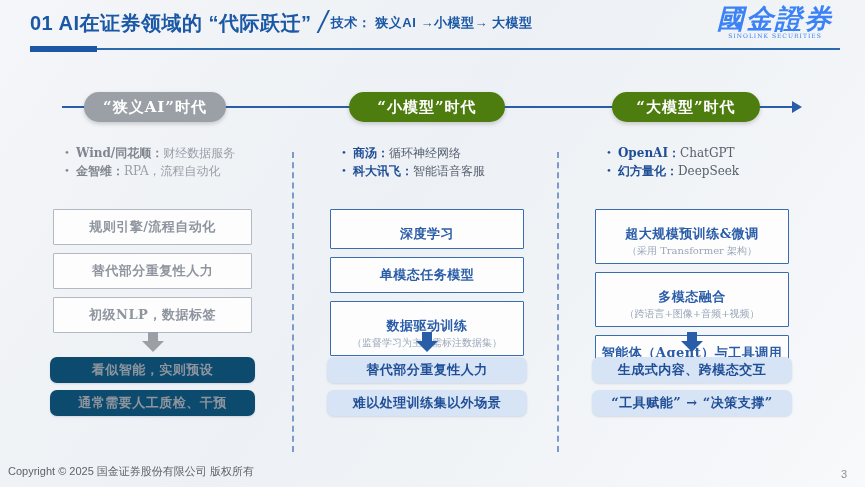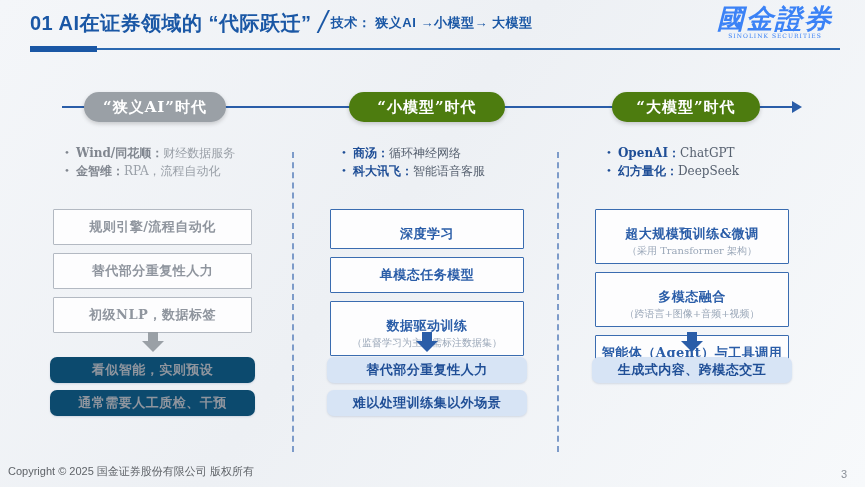--- a/index.html
+++ b/index.html
@@ -197,18 +197,19 @@
       </div>
       <div class="box">
         <div class="box-title">智能体（Agent）与工具调用</div>
       </div>
     </div>
     <div class="down-arrow">
         <div class="stem"></div>
         <div class="head"></div>
       </div>
     <div class="result res-0">生成式内容、跨模态交互</div>
+    <div class="result res-1">“工具赋能” → “决策支撑”</div>
   </div>
 
   <div class="footer-copy">Copyright © 2025 国金证券股份有限公司 版权所有</div>
   <div class="footer-page">3</div>
 
 </div>
 
 </body></html>

